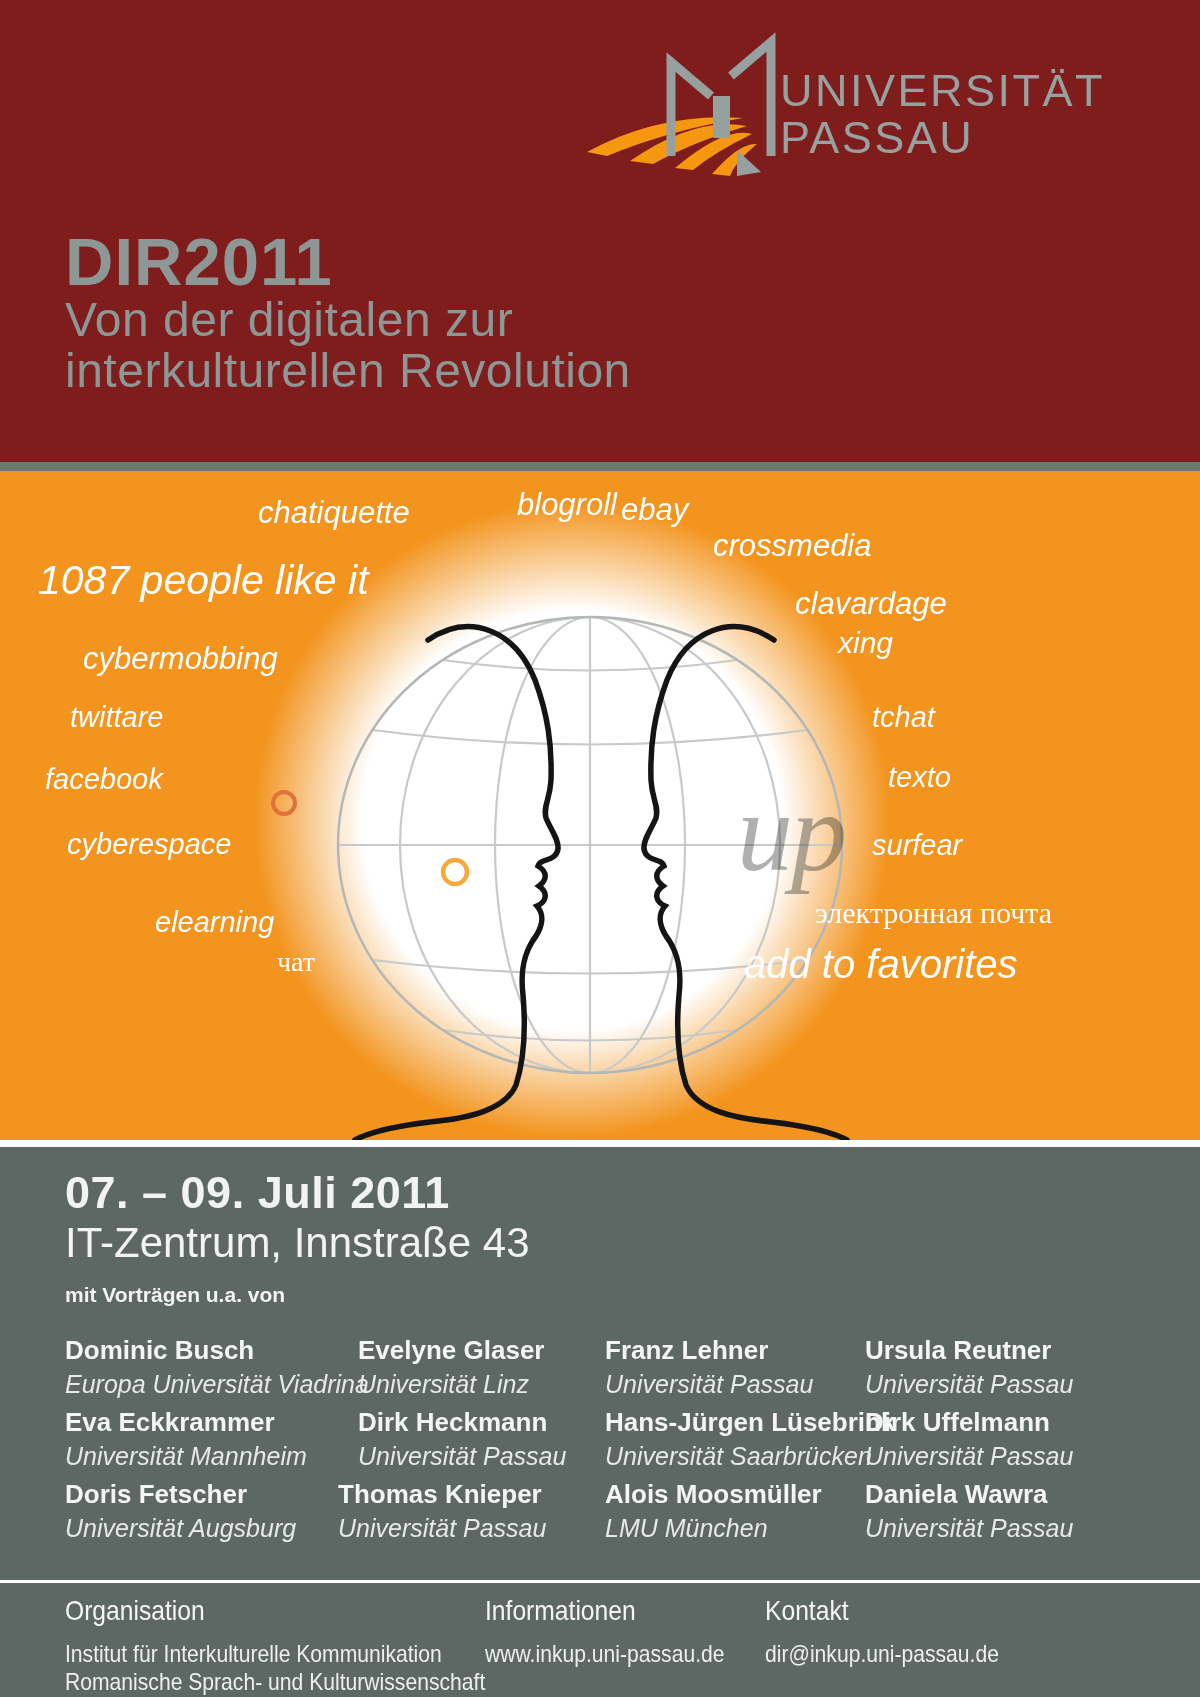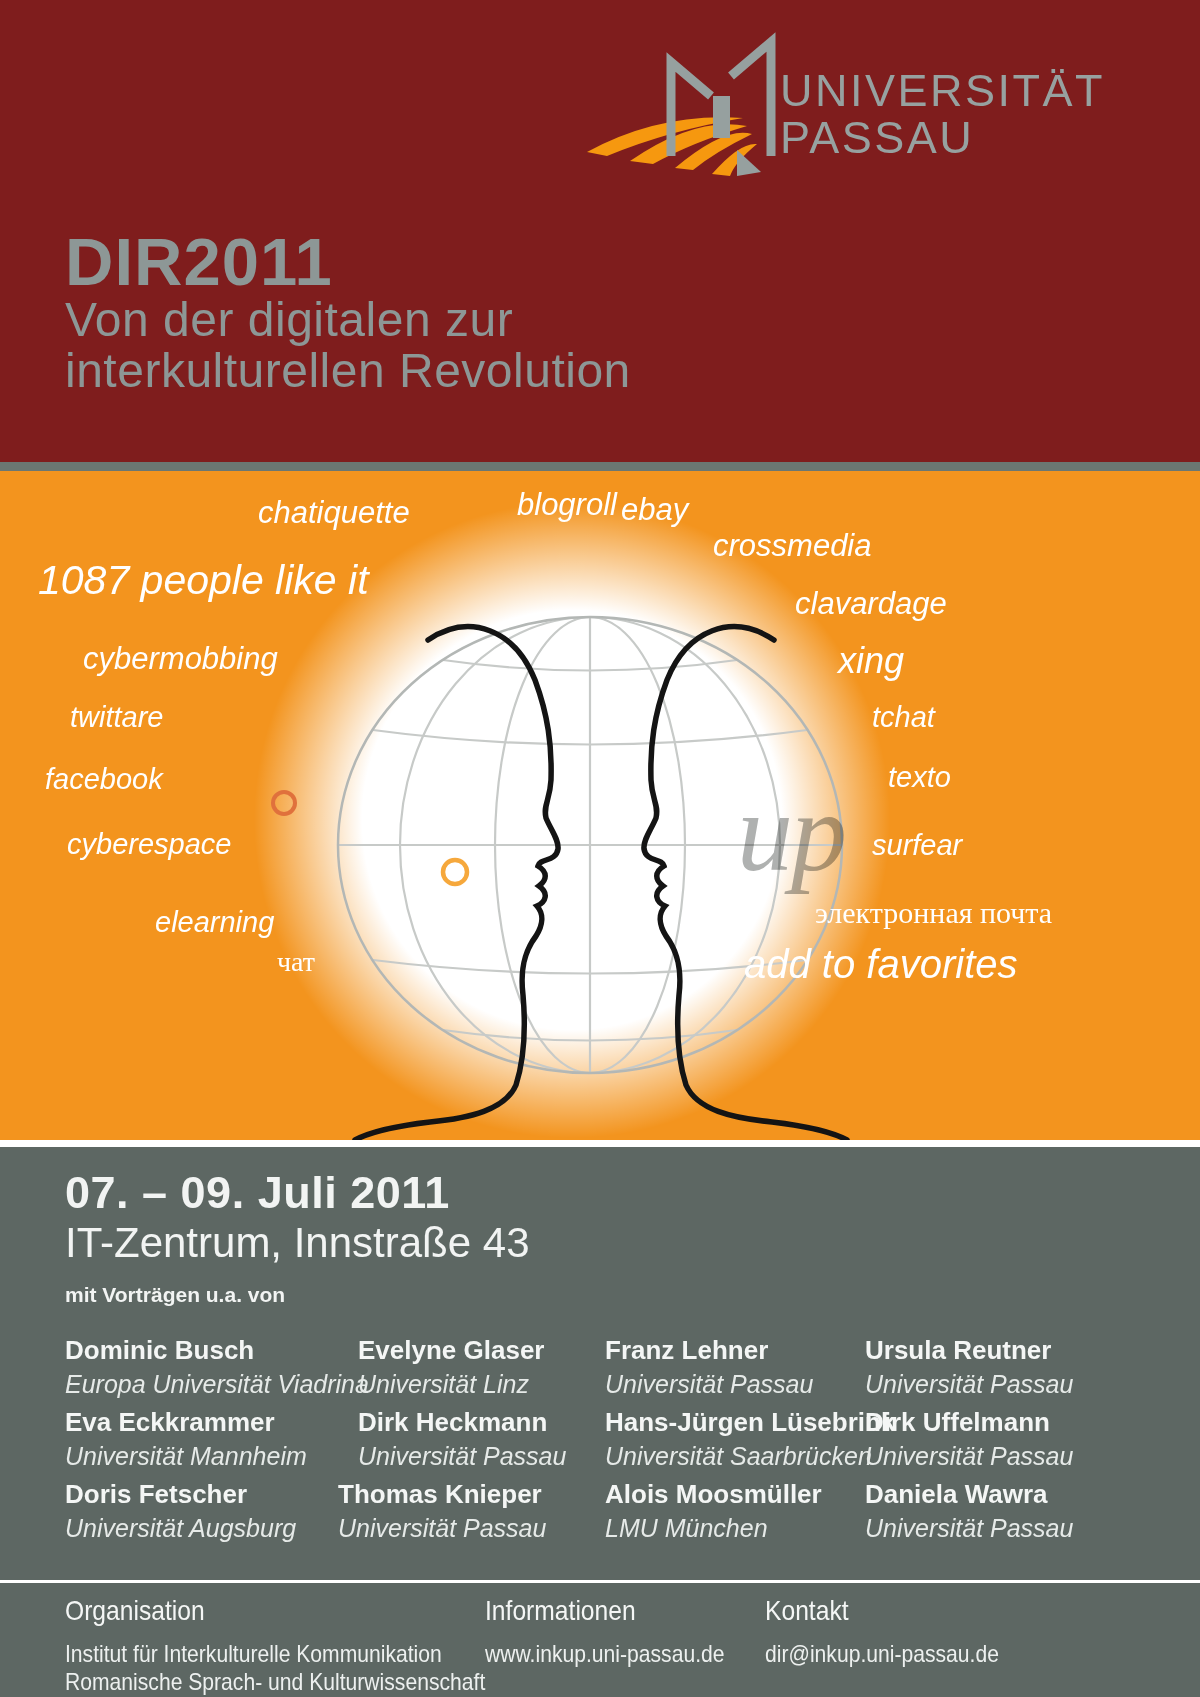--- a/index.html
+++ b/index.html
@@ -129,21 +129,21 @@
     <div class="brand right">up</div>
 
     <div id="cloud">
         <div class="cloud-word" style="left: 258px; top: 26px; font-size: 31px;">chatiquette</div>
         <div class="cloud-word" style="left: 473px; top: 18px; font-size: 31px; margin-left: 44px;">blogroll</div>
         <div class="cloud-word" style="left: 621px; top: 23px; font-size: 31px;">ebay</div>
         <div class="cloud-word" style="left: 713px; top: 59px; font-size: 31px;">crossmedia</div>
         <div class="cloud-word" style="left: 38px; top: 89px; font-size: 41px;">1087 people like it</div>
         <div class="cloud-word" style="left: 795px; top: 117px; font-size: 31px;">clavardage</div>
         <div class="cloud-word" style="left: 83px; top: 172px; font-size: 31px;">cybermobbing</div>
-        <div class="cloud-word" style="left: 838px; top: 172px; font-size: 36px;">xing</div>
+        <div class="cloud-word" style="left: 838px; top: 157px; font-size: 30px;">xing</div>
         <div class="cloud-word" style="left: 70px; top: 232px; font-size: 29px;">twittare</div>
         <div class="cloud-word" style="left: 872px; top: 232px; font-size: 29px;">tchat</div>
         <div class="cloud-word" style="left: 45px; top: 294px; font-size: 29px;">facebook</div>
         <div class="cloud-word" style="left: 888px; top: 292px; font-size: 29px;">texto</div>
         <div class="cloud-word" style="left: 67px; top: 359px; font-size: 29px;">cyberespace</div>
         <div class="cloud-word" style="left: 872px; top: 360px; font-size: 29px;">surfear</div>
         <div class="cloud-word" style="left: 155px; top: 437px; font-size: 29px;">elearning</div>
         <div class="cloud-word serif" style="left: 815px; top: 427px; font-size: 30px;">электронная почта</div>
         <div class="cloud-word serif" style="left: 277px; top: 477px; font-size: 28px;">чат</div>
         <div class="cloud-word" style="left: 744px; top: 473px; font-size: 40px;">add to favorites</div>

